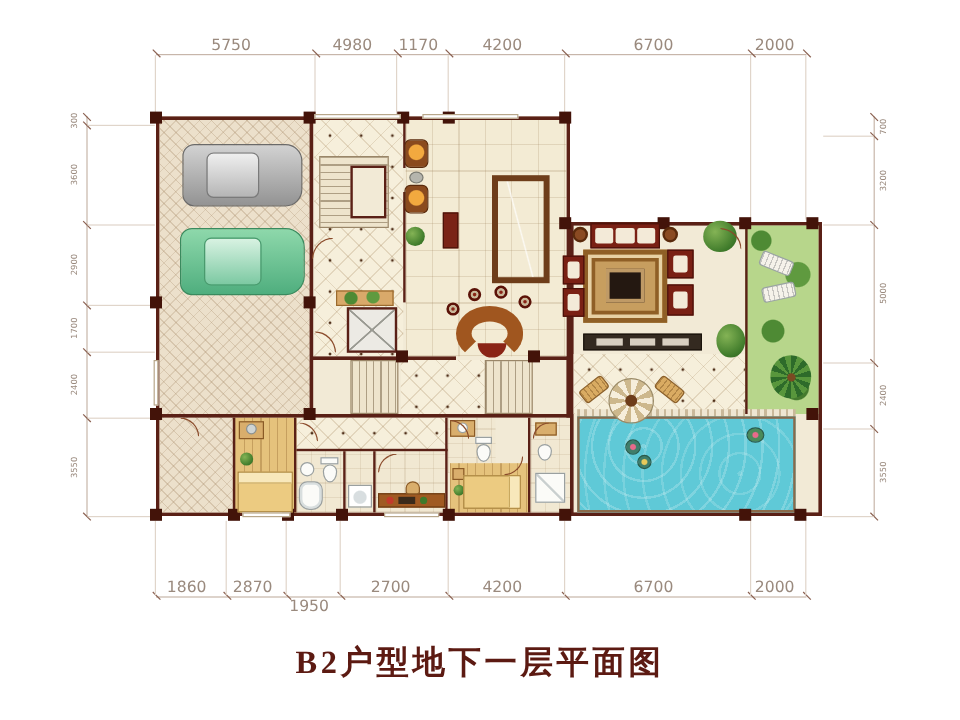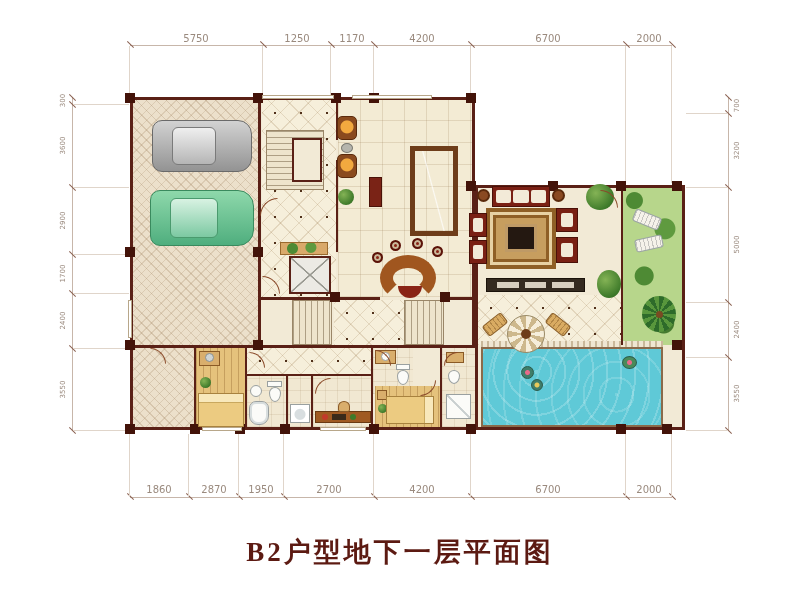--- a/index.html
+++ b/index.html
@@ -4,21 +4,21 @@
 <style>
   *{box-sizing:border-box;margin:0;padding:0}
   html,body{background:#fff}
   .canvas{position:relative;width:800px;height:600px;background:#fff;overflow:hidden;
           font-family:"DejaVu Sans","Liberation Sans",sans-serif}
   .abs{position:absolute}
   
   .dline{position:absolute;background:#c7b6aa}
   .ext{position:absolute;background:#e0d5ca}
   .tick{position:absolute;width:9px;height:1px;background:#8a6050;transform:rotate(45deg)}
-  .dlab{position:absolute;font-size:10px;color:#9a8a7e;text-align:center;width:40px;line-height:8px}
+  .dlab{position:absolute;font-size:13px;color:#9a8a7e;width:40px;line-height:8px}
   .vlab{position:absolute;font-size:7px;color:#9a8a7e;text-align:center;width:36px;height:9px;line-height:8px;transform:rotate(-90deg)}
   
   .block{position:absolute;border:3px solid #5a2016;background:#f2ead6}
   .wall{position:absolute;background:#5a2016}
   .col{position:absolute;width:10px;height:10px;background:#431309}
   .room{position:absolute}
   .herringbone{background:#ece0cb;background-image:
      repeating-linear-gradient(45deg,rgba(160,130,95,.28) 0 1px,transparent 1px 7px),
      repeating-linear-gradient(-45deg,rgba(160,130,95,.22) 0 1px,transparent 1px 7px)}
   .diamond{background:#f6efdb;background-image:
@@ -67,21 +67,21 @@
     <div class="tick" style="left:622px;top:44px"></div>
     <div class="tick" style="left:668px;top:44px"></div>
     <div class="ext" style="left:129px;top:46px;width:1px;height:50px"></div>
     <div class="ext" style="left:262px;top:46px;width:1px;height:50px"></div>
     <div class="ext" style="left:330px;top:46px;width:1px;height:50px"></div>
     <div class="ext" style="left:373px;top:46px;width:1px;height:50px"></div>
     <div class="ext" style="left:470px;top:46px;width:1px;height:50px"></div>
     <div class="ext" style="left:625px;top:46px;width:1px;height:137px"></div>
     <div class="ext" style="left:671px;top:46px;width:1px;height:137px"></div>
     <div class="dlab" style="left:176px;top:35px">5750</div>
-    <div class="dlab" style="left:277px;top:35px">1250</div>
+    <div class="dlab" style="left:277px;top:35px">4980</div>
     <div class="dlab" style="left:332px;top:35px">1170</div>
     <div class="dlab" style="left:402px;top:35px">4200</div>
     <div class="dlab" style="left:528px;top:35px">6700</div>
     <div class="dlab" style="left:629px;top:35px">2000</div>
 
     <div class="dline" style="left:130px;top:497px;width:542px;height:1px"></div>
     <div class="tick" style="left:126px;top:496px"></div>
     <div class="tick" style="left:185px;top:496px"></div>
     <div class="tick" style="left:235px;top:496px"></div>
     <div class="tick" style="left:280px;top:496px"></div>
@@ -92,21 +92,21 @@
     <div class="ext" style="left:129px;top:434px;width:1px;height:62px"></div>
     <div class="ext" style="left:188px;top:434px;width:1px;height:62px"></div>
     <div class="ext" style="left:238px;top:434px;width:1px;height:62px"></div>
     <div class="ext" style="left:283px;top:434px;width:1px;height:62px"></div>
     <div class="ext" style="left:373px;top:434px;width:1px;height:62px"></div>
     <div class="ext" style="left:470px;top:434px;width:1px;height:62px"></div>
     <div class="ext" style="left:625px;top:434px;width:1px;height:62px"></div>
     <div class="ext" style="left:671px;top:434px;width:1px;height:62px"></div>
     <div class="dlab" style="left:139px;top:486px">1860</div>
     <div class="dlab" style="left:194px;top:486px">2870</div>
-    <div class="dlab" style="left:241px;top:486px">1950</div>
+    <div class="dlab" style="left:241px;top:502px">1950</div>
     <div class="dlab" style="left:309px;top:486px">2700</div>
     <div class="dlab" style="left:402px;top:486px">4200</div>
     <div class="dlab" style="left:528px;top:486px">6700</div>
     <div class="dlab" style="left:629px;top:486px">2000</div>
 
     <div class="dline" style="left:72px;top:97px;width:1px;height:333px"></div>
     <div class="tick" style="left:68px;top:97px"></div>
     <div class="tick" style="left:68px;top:104px"></div>
     <div class="tick" style="left:68px;top:187px"></div>
     <div class="tick" style="left:68px;top:254px"></div>

